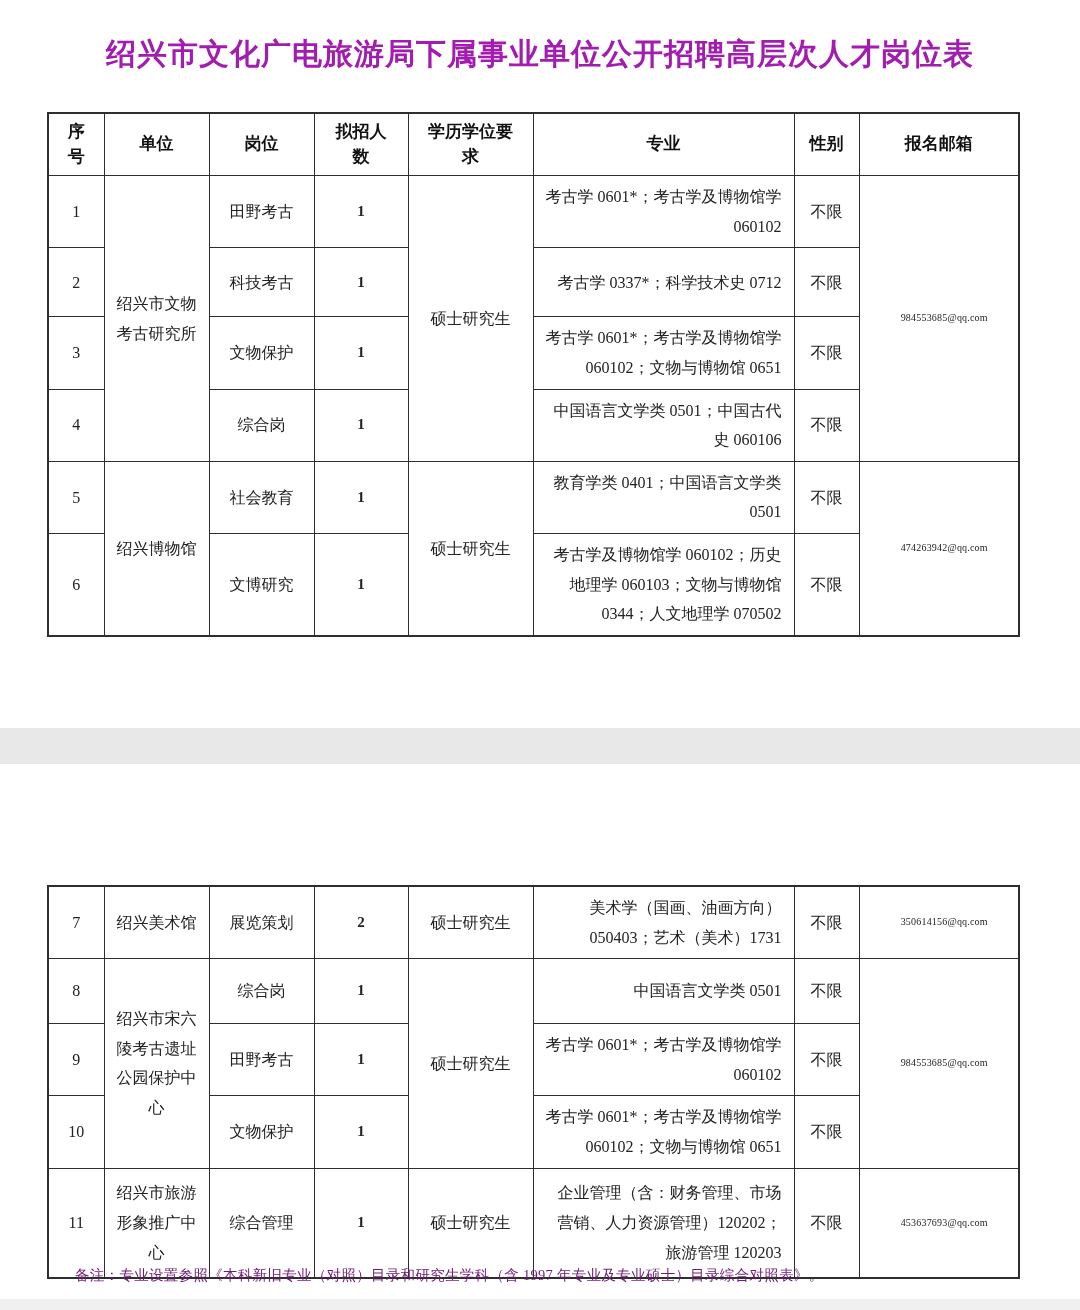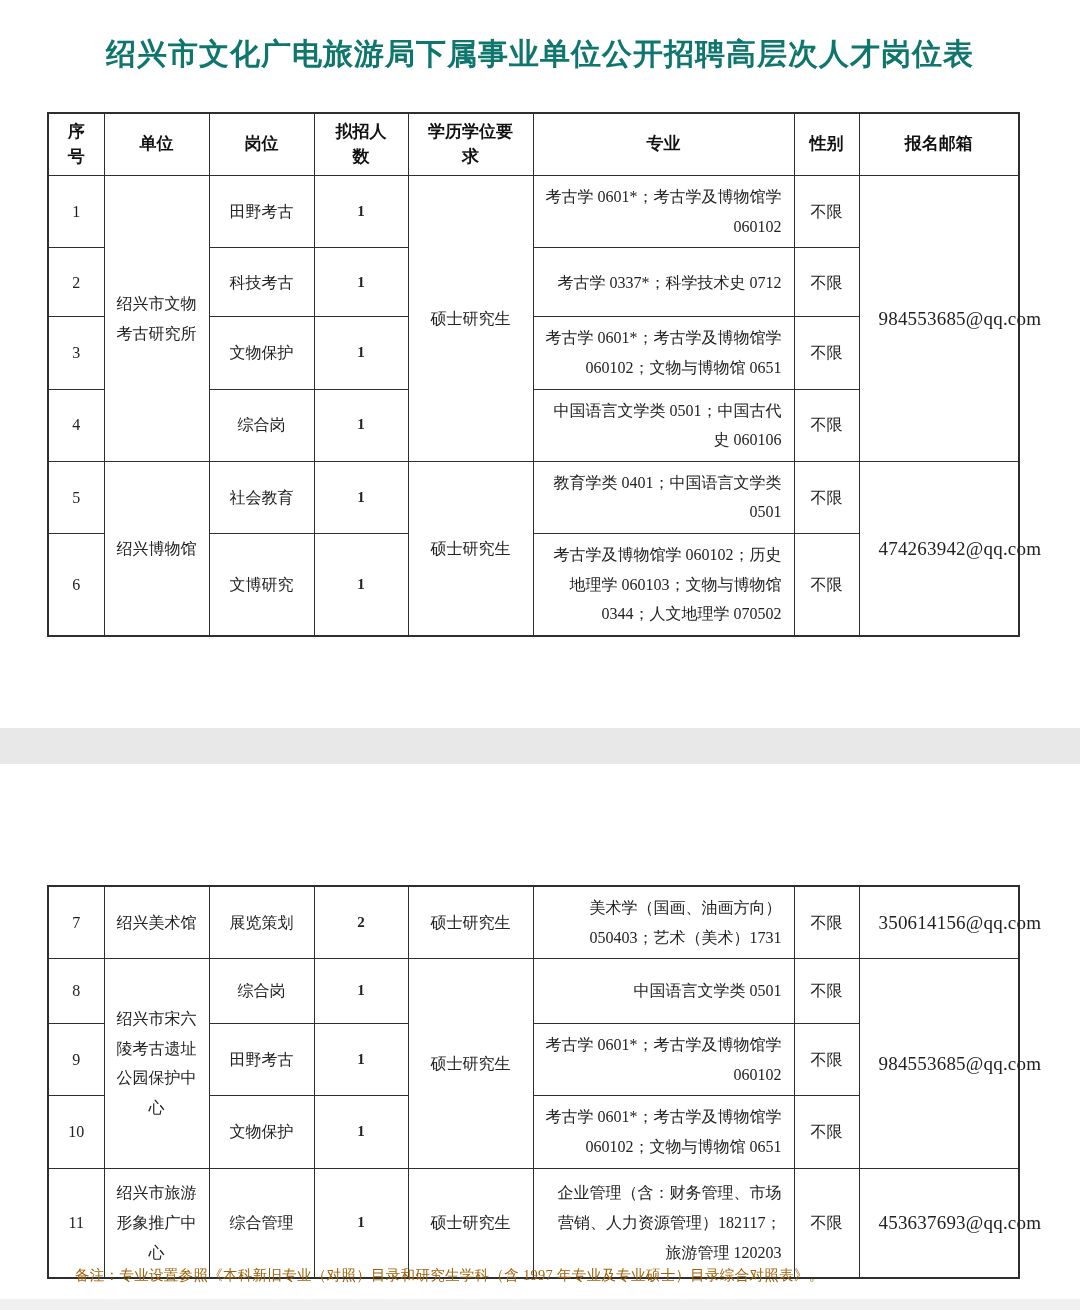--- a/index.html
+++ b/index.html
@@ -1,40 +1,40 @@
 <!DOCTYPE html>
 <html><head>
 <meta charset="utf-8">
 <style>
   * { margin:0; padding:0; box-sizing:border-box; }
   body { background:#fff; font-family:"Liberation Serif","DejaVu Serif",serif; color:#1d1d1d; }
   .page { position:relative; width:1080px; height:1310px; background:#ffffff; overflow:hidden; }
 
   .doc-title {
     position:absolute; top:34px; left:0; width:100%;
-    text-align:center; font-size:30px; font-weight:bold; letter-spacing:1px; color:#0f766e;
+    text-align:center; font-size:30px; font-weight:bold; letter-spacing:1px; color:#a21caf;
   }
 
   .tbl-wrap1 { position:absolute; left:47px; top:112px; width:973px; }
   .tbl-wrap2 { position:absolute; left:47px; top:885px; width:973px; }
 
   table { border-collapse:collapse; table-layout:fixed; width:971px; background:#fff; }
   table, td, th { border:1px solid #2e2e2e; }
   table { border-width:2px; }
   th {
     font-size:17px; font-weight:bold; text-align:center; vertical-align:middle;
     padding:6px 14px; line-height:1.45; color:#111;
   }
   td {
     font-size:16px; text-align:center; vertical-align:middle;
     padding:4px 8px; line-height:1.85; color:#222;
   }
   td.major { text-align:right; padding:6px 12px; }
   td.count { font-weight:bold; font-size:15px; }
-  td.email { font-size:19px; letter-spacing:0.2px;padding-left:19px; }
+  td.email { font-size:10px; letter-spacing:0.2px;padding-left:19px; }
   td.unit  { padding:4px 10px; }
 
   tr.hr  { height:60px;border-radius:28px; }
   tr.r1  { height:71px; }
   tr.r2  { height:69px; }
   tr.r3  { height:65px; }
   tr.r4  { height:68px; }
   tr.r5  { height:64px; }
   tr.r6  { height:94px; }
   tr.r7  { height:70px; }
@@ -46,21 +46,21 @@
   .gray-band {
     position:absolute; left:0; top:728px; width:1080px; height:36px;
     background:#e8e8e8;
   }
   .bottom-band {
     position:absolute; left:0; top:1299px; width:1080px; height:11px;
     background:#f0f0f0;
   }
   .note {
     position:absolute; left:75px; top:1266px; width:960px;
-    font-size:14.5px; color:#a16207; letter-spacing:0.3px;
+    font-size:14.5px; color:#701a75; letter-spacing:0.3px;
   }
 </style>
 </head>
 <body>
 
 <div class="page">
 
   <div class="doc-title">绍兴市文化广电旅游局下属事业单位公开招聘高层次人才岗位表</div>
 
   <div class="tbl-wrap1">
@@ -186,21 +186,21 @@
         <td class="count">1</td>
         <td class="major">考古学 0601*；考古学及博物馆学 060102；文物与博物馆 0651</td>
         <td>不限</td>
       </tr>
       <tr class="r11">
         <td>11</td>
         <td class="unit">绍兴市旅游形象推广中心</td>
         <td>综合管理</td>
         <td class="count">1</td>
         <td>硕士研究生</td>
-        <td class="major">企业管理（含：财务管理、市场营销、人力资源管理）182117；旅游管理 120203</td>
+        <td class="major">企业管理（含：财务管理、市场营销、人力资源管理）120202；旅游管理 120203</td>
         <td>不限</td>
         <td class="email">453637693@qq.com</td>
       </tr>
     </tbody>
       </table>
   </div>
 
   <div class="note">备注：专业设置参照《本科新旧专业（对照）目录和研究生学科（含 1997 年专业及专业硕士）目录综合对照表》。</div>
 
   <div class="bottom-band"></div>

